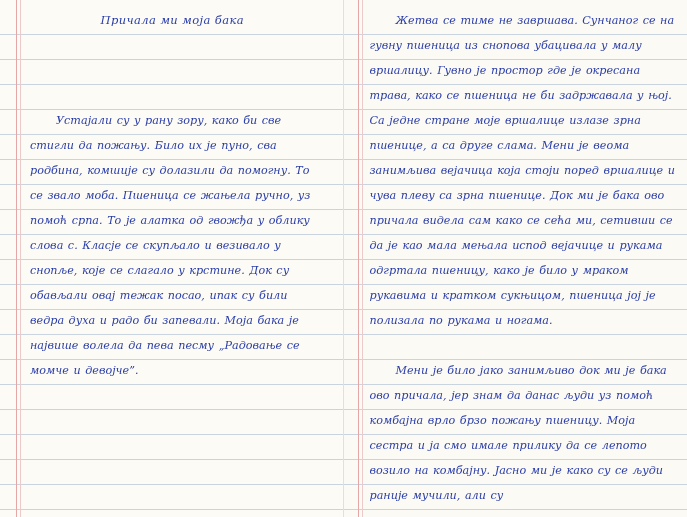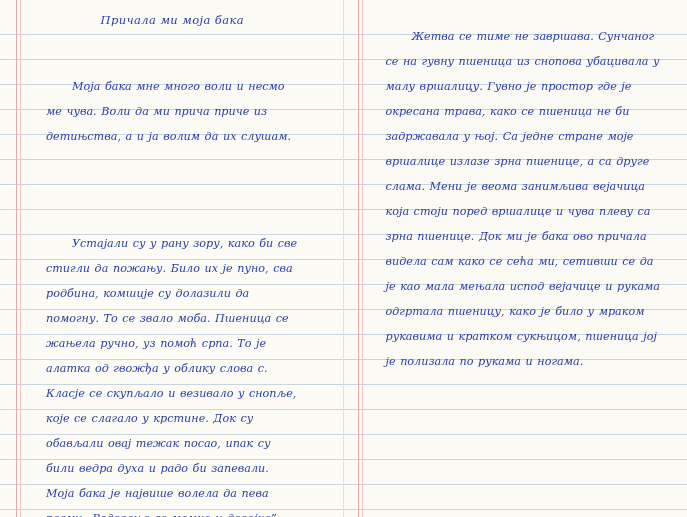--- a/index.html
+++ b/index.html
@@ -85,51 +85,51 @@
   }
 
   .title {
     text-align: center;
     margin-bottom: 0;
     font-size: 11.5px;
     letter-spacing: 0.4px;
   }
 
   .para {
-    margin: 16px;
+    margin: 0;
     text-indent: 26px;
     white-space: normal;
     word-spacing: 1px;
   }
   .spacer {
     height: 25px;
   }
 </style>
 </head>
 <body>
 
 <div class="page">
 
   <div class="sheet left">
     <div class="margin-rule"></div>
     <div class="margin-rule second"></div>
     <div class="writing">
       <div class="title">Причала ми моја бака</div>
       <div class="spacer"></div>
-      <p class="para">Моја бака мне много воли и несмо ме чува. Воли да ми прича приче из детињства, а и ја волим да их слушам.</p>
       <div class="spacer"></div>
       <div class="spacer"></div>
       <p class="para">Устајали су у рану зору, како би све стигли да пожању. Било их је пуно, сва родбина, комшије су долазили да помогну. То се звало моба. Пшеница се жањела ручно, уз помоћ српа. То је алатка од гвожђа у облику слова с. Класје се скупљало и везивало у снопље, које се слагало у крстине. Док су обављали овај тежак посао, ипак су били ведра духа и радо би запевали. Моја бака је највише волела да пева песму „Радовање се момче и девојче”.</p>
     </div>
   </div>
 
   <div class="sheet right">
     <div class="margin-rule"></div>
     <div class="margin-rule second"></div>
     <div class="writing">
       <p class="para">Жетва се тиме не завршава. Сунчаног се на гувну пшеница из снопова убацивала у малу вршалицу. Гувно је простор где је окресана трава, како се пшеница не би задржавала у њој. Са једне стране моје вршалице излазе зрна пшенице, а са друге слама. Мени је веома занимљива вејачица која стоји поред вршалице и чува плеву са зрна пшенице. Док ми је бака ово причала видела сам како се сећа ми, сетивши се да је као мала мењала испод вејачице и рукама одгртала пшеницу, како је било у мраком рукавима и кратком сукњицом, пшеница јој је полизала по рукама и ногама.</p>
       <div class="spacer"></div>
+      <p class="para">Мени је било јако занимљиво док ми је бака ово причала, јер знам да данас људи уз помоћ комбајна врло брзо пожању пшеницу. Моја сестра и ја смо имале прилику да се лепото возило на комбајну. Јасно ми је како су се људи раније мучили, али су</p>
       <div class="spacer"></div>
 
     </div>
   </div>
 
 </div>
 
 </body></html>

